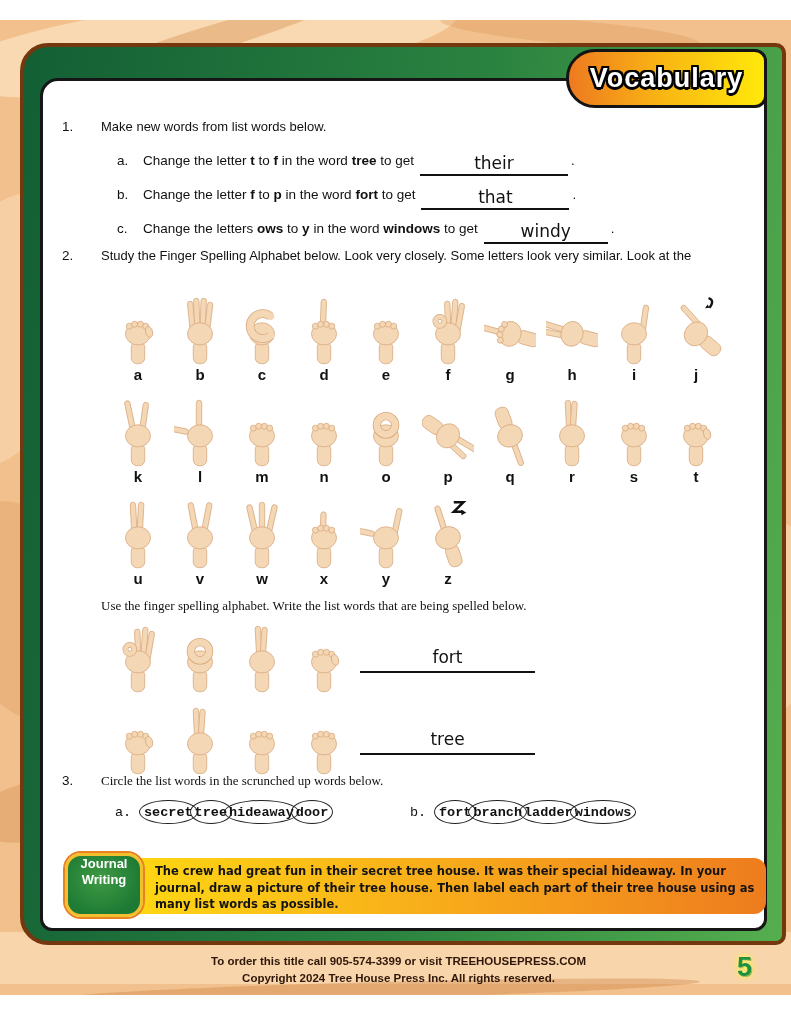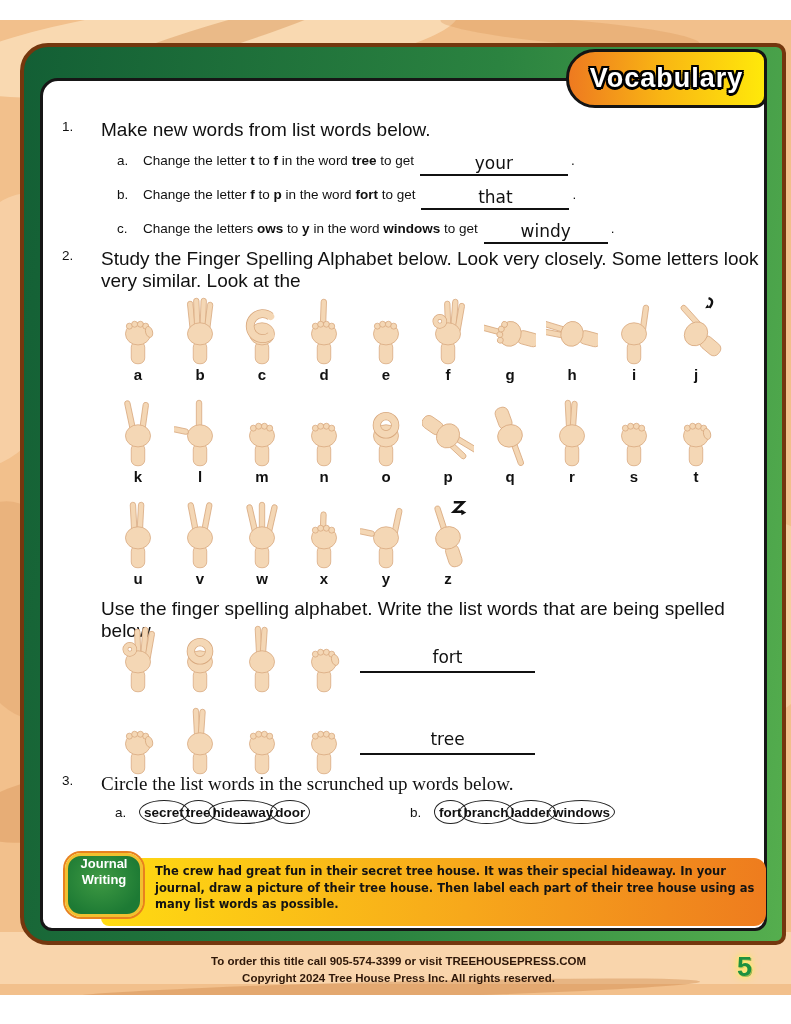--- a/index.html
+++ b/index.html
@@ -34,21 +34,21 @@
            background:linear-gradient(90deg,#ee7a20 0%,#f9b613 48%,#ffe90a 100%);
            border:3px solid #141414; border-radius:29px 12px 12px 29px;
            display:flex; align-items:center; justify-content:center; z-index:6; }
   .badge span { font-size:27px; font-weight:bold; color:#fff; letter-spacing:1px;
     text-shadow:-2px -2px 0 #000,2px -2px 0 #000,-2px 2px 0 #000,2px 2px 0 #000,
                 -2px 0 0 #000,2px 0 0 #000,0 -2px 0 #000,0 2px 0 #000,0 3px 0 #000; }
 
   
   .abs { position:absolute; }
   .qnum  { font-size:13.5px; }
-  .qtext { font-size:19px; }
+  .qtext { font-size:13px; }
   .qtext b, .iseg b { font-weight:bold; }
 
   
   .q1-item { position:absolute; left:74px; font-size:13.5px; white-space:nowrap; }
   .ilabel { display:inline-block; width:26px; }
   .ans { display:inline-block; border-bottom:2px solid #111; text-align:center;
          margin:0 3px 0 6px; vertical-align:-4px; }
   .ans-text { font-family:"DejaVu Sans", sans-serif; font-size:17px; line-height:1; 
               display:inline-block; padding-bottom:2px; }
   .w148 { width:148px; } .w124 { width:124px; }
@@ -58,30 +58,30 @@
   .hand-cell { width:62px; display:flex; flex-direction:column; align-items:center; }
   .hand-letter { font-weight:bold; font-size:15px; margin-top:1px; }
   .spelled-row { position:absolute; left:64px; width:620px; height:84px; }
   .spelled-hands { display:flex; }
   .spelled-hands .hand-cell { width:62px; }
   .answer-line { position:absolute; left:253px; top:24px; width:175px; height:26px;
                  border-bottom:2px solid #111; text-align:center; }
   .answer-line span { font-family:"DejaVu Sans", sans-serif; font-size:17px; }
 
   
-  .q3-item { position:absolute; font-size:13.5px; white-space:nowrap; }
+  .q3-item { position:absolute; font-size:13.5px; white-space:nowrap;font-family:Liberation Mono, monospace; }
   .q3-item .ilabel { width:28px; }
   .scrunch { font-weight:bold; letter-spacing:0; }
   .oval { position:relative; display:inline-block; padding:0 1px; }
   .oval::before { content:""; position:absolute; left:-4px; right:-4px; top:-5px; bottom:-4px;
                   border:1.8px solid #222; border-radius:50%; }
 
   
   .journal { position:absolute; left:0; top:772px; width:727px; height:66px; }
-  .journal-box { position:absolute; left:58px; top:5px; width:665px; height:68px;
+  .journal-box { position:absolute; left:58px; top:5px; width:665px; height:56px;
                  background:linear-gradient(90deg,#ffdb12 0%,#f7a81b 55%,#ee7c1e 100%);
                  border-radius:8px 12px 12px 8px; }
   .journal-text { padding:5px 10px 0 54px; font-family:"DejaVu Sans", sans-serif;
                   font-size:11.5px; font-weight:bold; line-height:1.45; color:#131313; }
   .journal-badge { position:absolute; left:22px; top:0px; width:78px; height:64px;
                    background:radial-gradient(ellipse at 45% 40%, #3f9a43 0%, #1d7a34 75%);
                    border:3px solid #f2c02f; box-shadow:0 0 0 2px #e8811f;
                    border-radius:16px; display:flex; justify-content:center;
                    text-align:center; z-index:2; }
   .journal-badge span { color:#fff; font-weight:bold; font-size:13px; line-height:1.25; }
@@ -109,21 +109,21 @@
 </div>
 
 <div class="frame"></div>
 
 <div class="panel">
 
   <span class="abs qnum" style="left:19px; top:38px;">1.</span>
   <span class="abs qtext" style="left:58px; top:38px;">Make new words from list words below.</span>
 
   <div class="q1-item" style="top:72px;">
-    <span class="ilabel">a.</span><span class="iseg"><span>Change the letter </span><b>t</b><span> to </span><b>f</b><span> in the word </span><b>tree</b><span> to get</span></span><span class="ans w148"><span class="ans-text">your</span></span><span>.</span>
+    <span class="ilabel">a.</span><span class="iseg"><span>Change the letter </span><b>t</b><span> to </span><b>f</b><span> in the word </span><b>tree</b><span> to get</span></span><span class="ans w148"><span class="ans-text">their</span></span><span>.</span>
   </div>
   <div class="q1-item" style="top:106px;">
     <span class="ilabel">b.</span><span class="iseg"><span>Change the letter </span><b>f</b><span> to </span><b>p</b><span> in the word </span><b>fort</b><span> to get</span></span><span class="ans w148"><span class="ans-text">that</span></span><span>.</span>
   </div>
   <div class="q1-item" style="top:140px;">
     <span class="ilabel">c.</span><span class="iseg"><span>Change the letters </span><b>ows</b><span> to </span><b>y</b><span> in the word </span><b>windows</b><span> to get</span></span><span class="ans w124"><span class="ans-text">windy</span></span><span>.</span>
   </div>
 
   <span class="abs qnum" style="left:19px; top:167px;">2.</span>
   <span class="abs qtext" style="left:58px; top:167px;">Study the Finger Spelling Alphabet below. Look very closely. Some letters look very similar. Look at the</span>
@@ -443,21 +443,21 @@
             <rect x="20" y="48" width="14" height="23" rx="6" fill="#f4d7b5" stroke="#d8a87e" stroke-width="0.8"></rect>
             <ellipse cx="27" cy="40" rx="13" ry="11.5" fill="#f4d7b5" stroke="#d8a87e" stroke-width="0.8"></ellipse>
           </g>
           <polyline points="33,3 43,3 33,13 43,13" fill="none" stroke="#111" stroke-width="2.6"></polyline>
           <polygon points="46,13.6 40.5,10.8 41,16.4" fill="#111"></polygon>
         </svg>
         <div class="hand-letter">z</div>
       </div>
     </div>
 
-  <span class="abs qtext" style="left:58px; top:517px;">Use the finger spelling alphabet. Write the list words that are being spelled below.</span>
+  <span class="abs qtext" style="left:58px; top:517px;font-family:Liberation Serif, serif;">Use the finger spelling alphabet. Write the list words that are being spelled below.</span>
 
   <div class="spelled-row" style="top:542px;">
     <div class="spelled-hands">
         <div class="hand-cell">
           <svg width="52" height="70" viewBox="0 0 54 72">
             <g transform="rotate(0 27 40)">
               <rect x="24.2" y="6" width="5.6" height="33" rx="2.8" fill="#f4d7b5" stroke="#d8a87e" stroke-width="0.8" transform="rotate(-2 27 30)"></rect>
               <rect x="30.2" y="4" width="5.6" height="35" rx="2.8" fill="#f4d7b5" stroke="#d8a87e" stroke-width="0.8" transform="rotate(4 33 30)"></rect>
               <rect x="35.2" y="8" width="5.6" height="31" rx="2.8" fill="#f4d7b5" stroke="#d8a87e" stroke-width="0.8" transform="rotate(10 38 30)"></rect>
               <rect x="20" y="48" width="14" height="23" rx="6" fill="#f4d7b5" stroke="#d8a87e" stroke-width="0.8"></rect>

